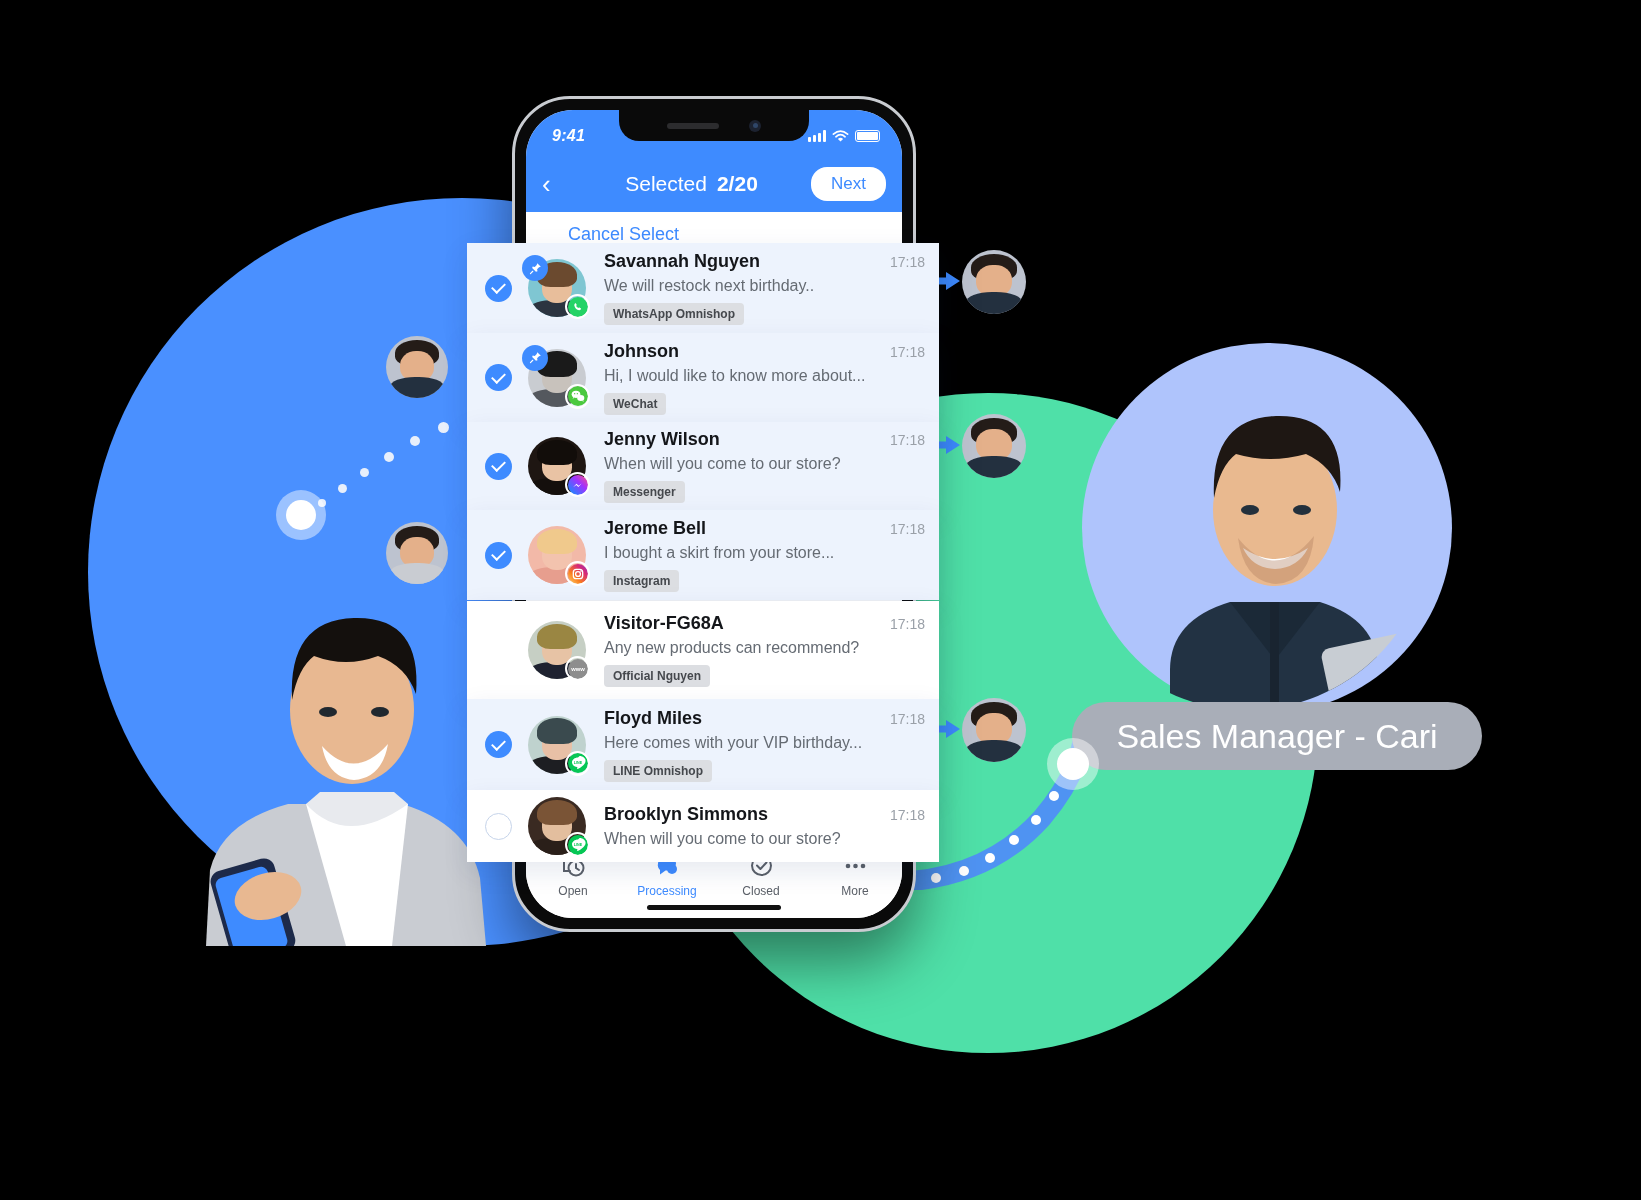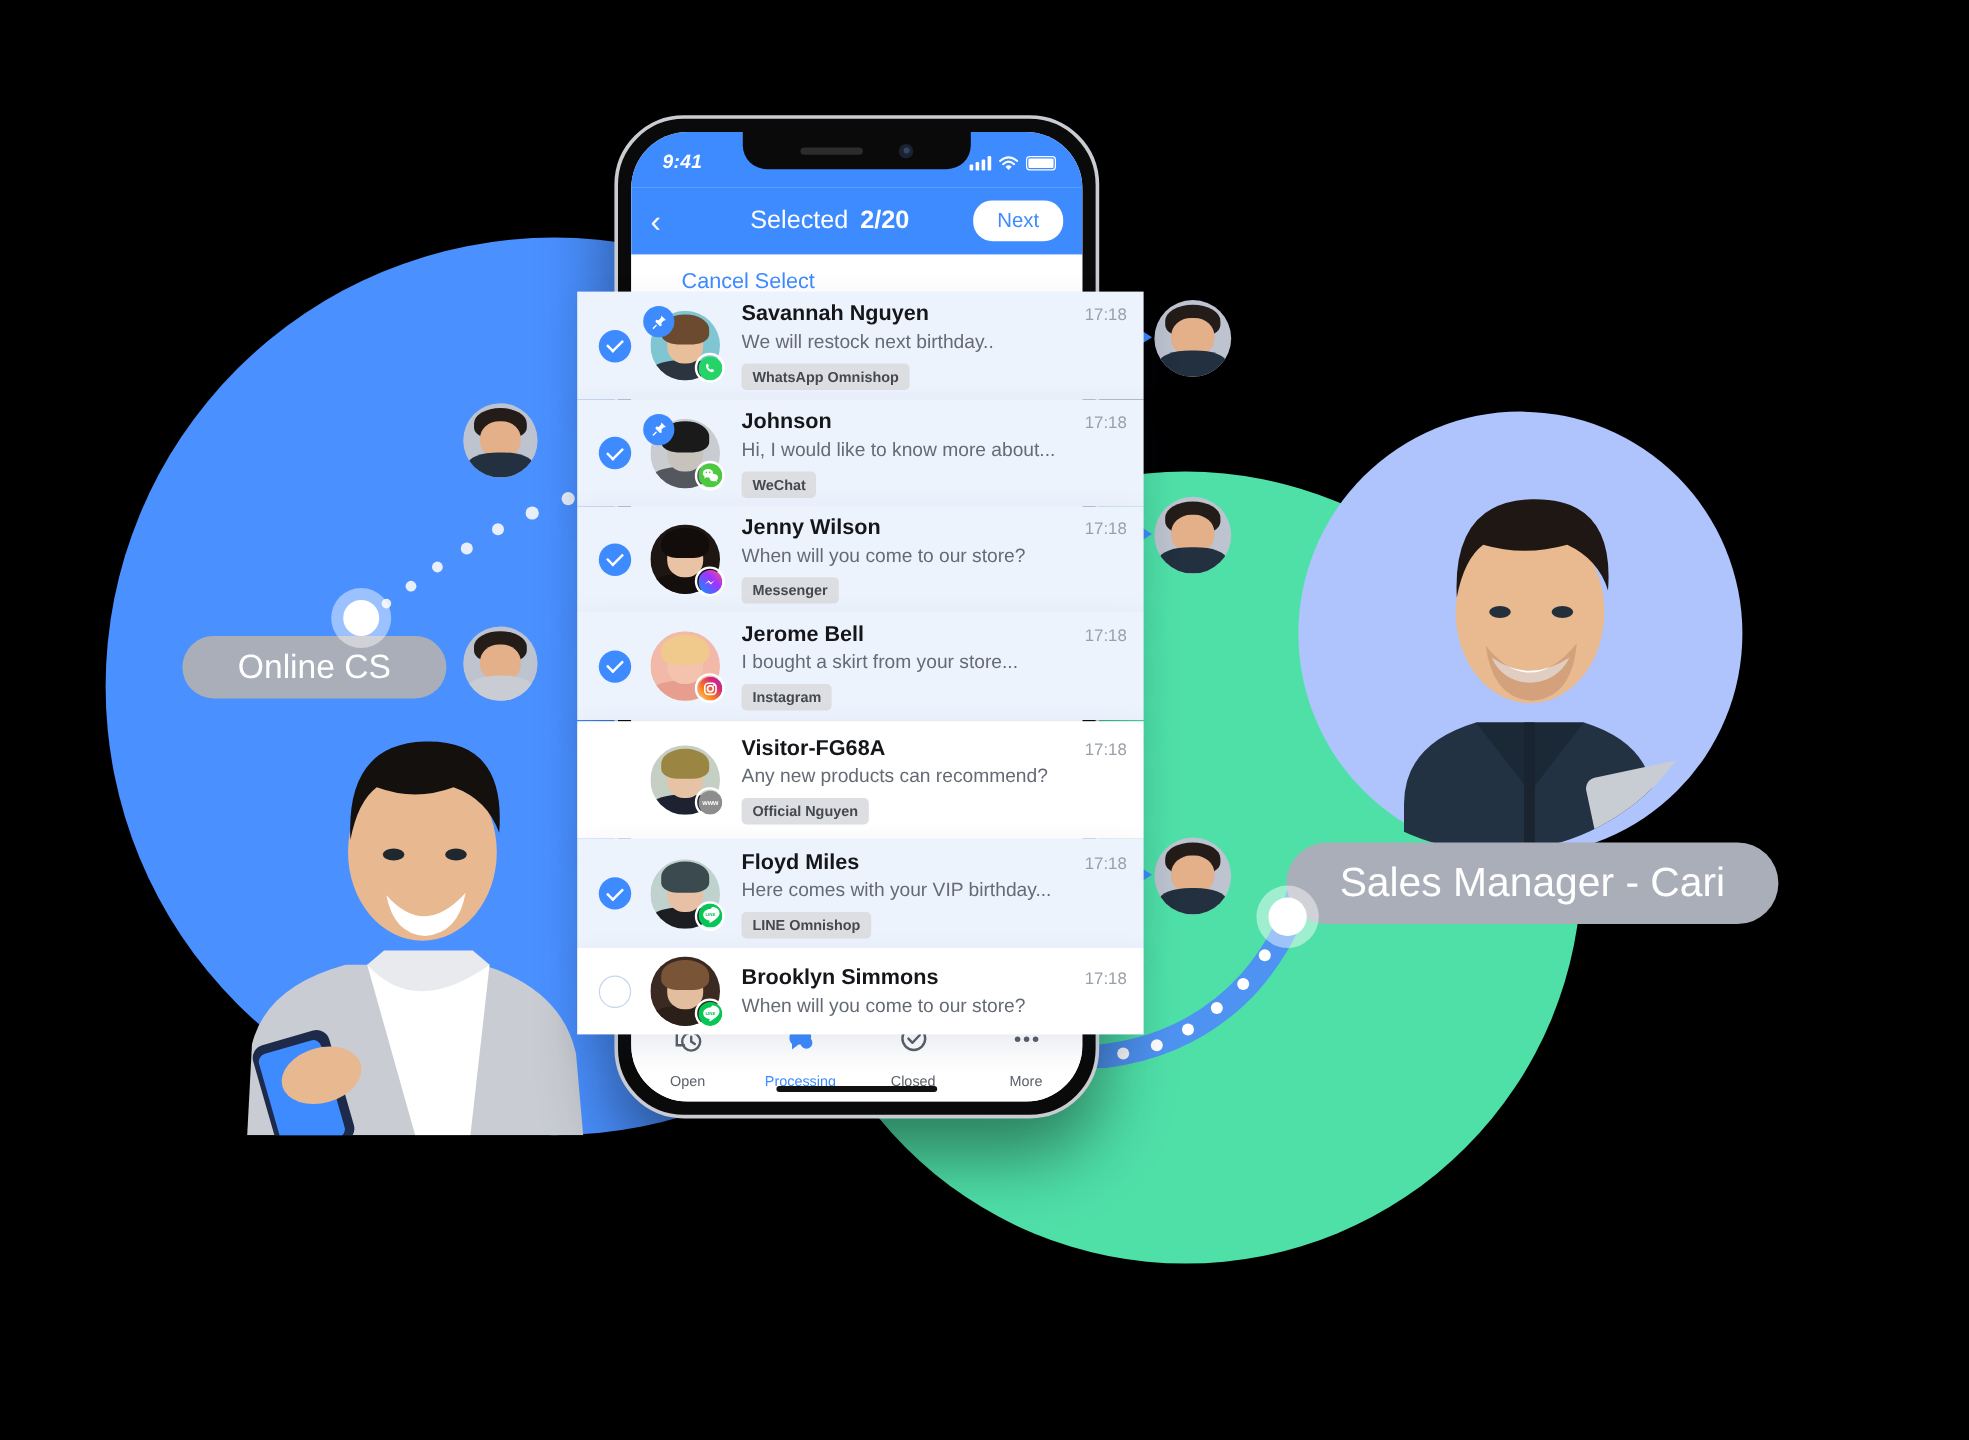--- a/index.html
+++ b/index.html
@@ -149,31 +149,31 @@
   
   #phone-list { position: absolute; top: 146px; left: 0; right: 0; bottom: 76px; background: #fff; }
 
   
   #tab-bar {
     position: absolute; bottom: 0; left: 0; right: 0; height: 76px;
     background: #fff; z-index: 7;
     display: flex; align-items: flex-start; padding-top: 10px;
     border-top: 1px solid #F0F0F0;
   }
-  .tab { flex: 1; display: flex; flex-direction: column; align-items: center; gap: 16px; cursor: pointer; }
+  .tab { flex: 1; display: flex; flex-direction: column; align-items: center; gap: 6px; cursor: pointer; }
   .tab .tab-label { font-size: 12px; color: #5B6068; }
   .tab.active .tab-label { color: #3E8BFF; }
   #home-indicator {
     position: absolute; bottom: 8px; left: 50%; transform: translateX(-50%);
     width: 134px; height: 5px; border-radius: 3px; background: #111; z-index: 8;
   }
 
   
   .chat-card {
-    position: absolute; left: 481px; width: 472px;
+    position: absolute; left: 467px; width: 472px;
     background: #EDF3FD;
     z-index: 9;
     display: flex; align-items: center;
     padding: 0 14px 0 18px;
     box-shadow: 0 10px 26px rgba(20,50,110,0.10);
   }
   .chat-card.plain { background: #FFFFFF; }
 
   .check {
     width: 27px; height: 27px; border-radius: 50%;
@@ -632,19 +632,18 @@
         <div class="chat-body">
           <div class="chat-top">
             <span class="chat-name">Brooklyn Simmons</span>
             <span class="chat-time">17:18</span>
           </div>
           <div class="chat-msg">When will you come to our store?</div>
         </div>
       </div>
     </div>
 
-  <div class="role-pill" id="pill-online-cs">Online CS</div>
   <div class="pill-marker" id="marker-cs"></div>
 
   <div class="role-pill" id="pill-sales-manager">Sales Manager - Cari</div>
   <div class="pill-marker" id="marker-sm"></div>
 
 </div>
 
 </body></html>

